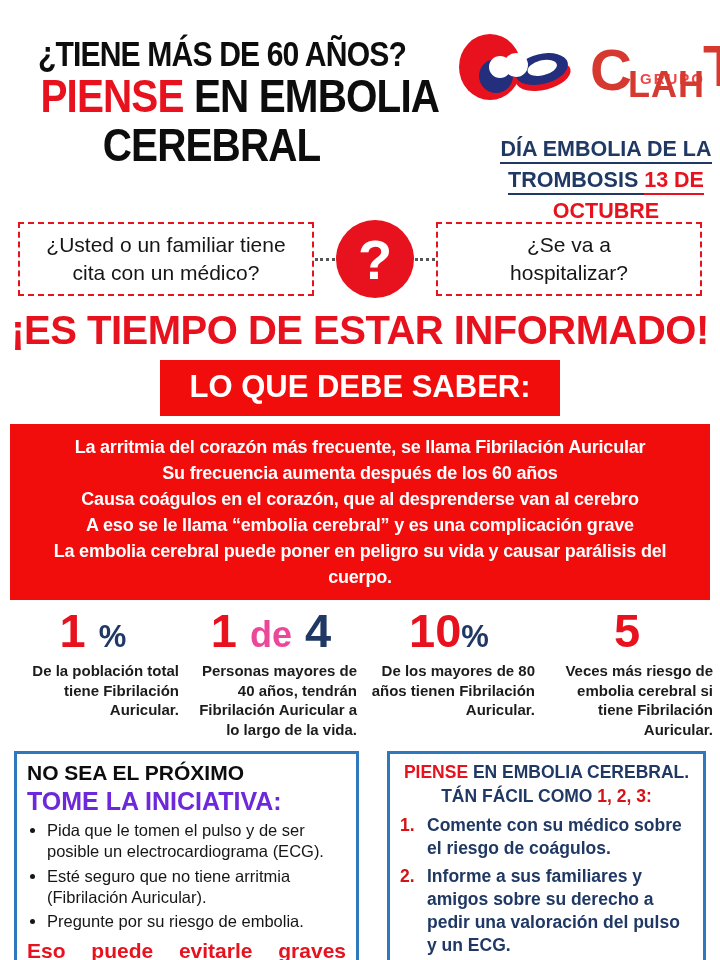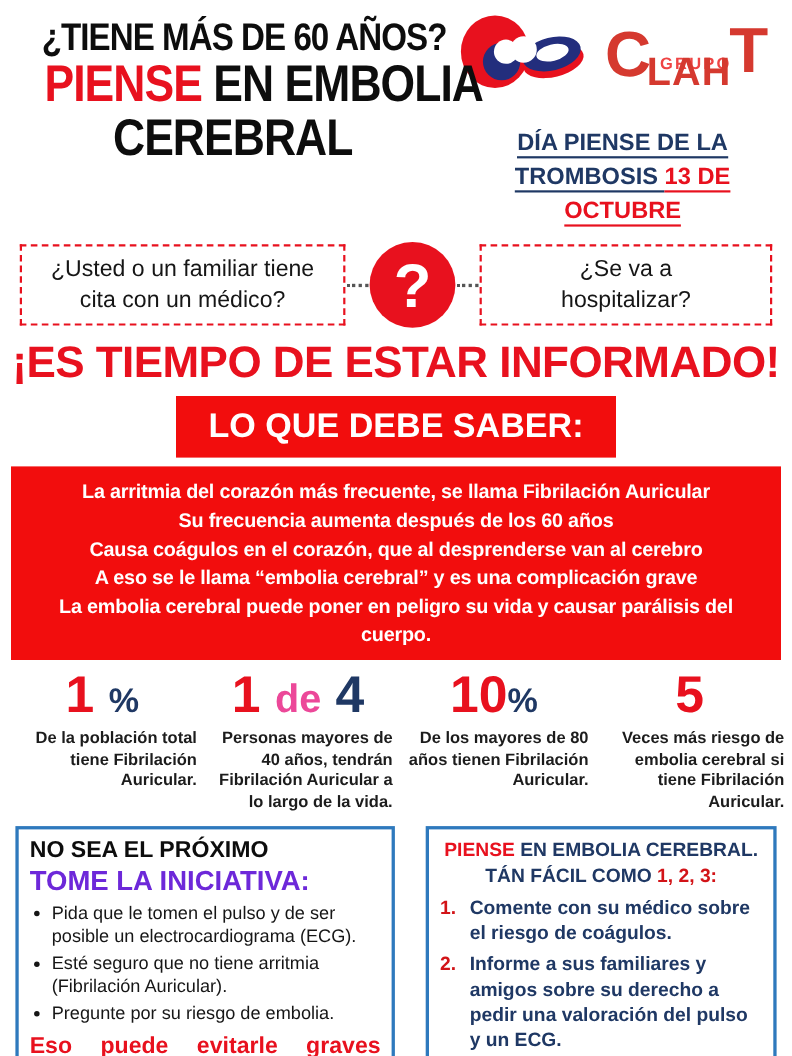--- a/index.html
+++ b/index.html
@@ -1,21 +1,21 @@
 <!DOCTYPE html>
 <html><head>
 <meta charset="utf-8">
 <style>
   html,body{margin:0;padding:0;}
   body{
     width:720px;height:960px;position:relative;overflow:hidden;
     background:#ffffff;font-family:"Liberation Sans", sans-serif;color:#111;
   }
   
-  .header{display:flex;padding:0 6px 0 8px;height:204px;box-sizing:border-box;}
+  .header{display:flex;padding:20px 6px 0 8px;height:204px;box-sizing:border-box;gap:40px;}
   .title-block{width:408px;text-align:center;padding-top:16px;}
   .t-line{font-weight:bold;letter-spacing:-1px;display:inline-block;transform:scaleX(.86);transform-origin:center;white-space:nowrap;line-height:1.04;}
   .t1{font-size:35px;color:#0d0d0d;}
   .t2{font-size:47px;color:#0d0d0d;}
   .t3{font-size:47px;color:#0d0d0d;}
   .red{color:#e8111e;}
   .header-right{flex:1;text-align:center;}
   .logos-row{display:flex;align-items:center;justify-content:center;gap:10px;height:92px;margin-top:4px;}
   .wtd-logo{width:122px;height:86px;}
   .claht{position:relative;width:168px;height:86px;color:#d5392f;font-weight:bold;}
@@ -93,21 +93,21 @@
       <div class="claht">
         <span class="claht-grupo">GRUPO</span>
         <span class="claht-row">
           <span class="claht-c">C</span>
           <span class="claht-mid">LAH</span>
           <span class="claht-t">T</span>
         </span>
       </div>
     </div>
     <div class="day-title">
-      <div><span class="u-navy">DÍA PIENSE DE  LA</span></div>
+      <div><span class="u-navy">DÍA EMBOLIA DE  LA</span></div>
       <div>
         <span class="u-navy">TROMBOSIS </span><span class="day-red u-red">13 DE OCTUBRE</span>
       </div>
     </div>
   </div>
 </div>
 
 <div class="questions">
   <div class="q-box q-left">¿Usted o un familiar tiene cita con un médico?</div>
   <div class="q-connector"></div>

